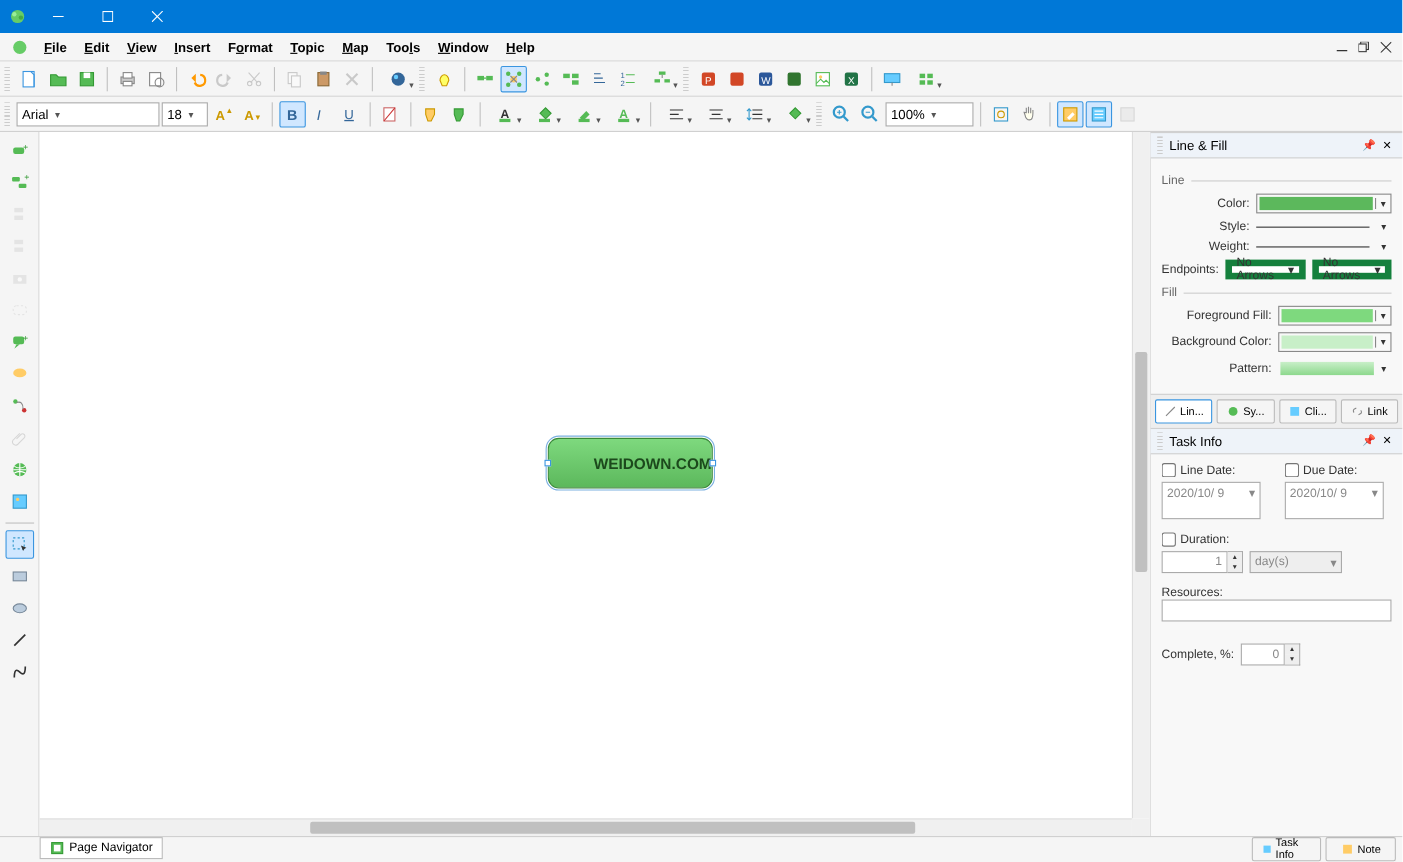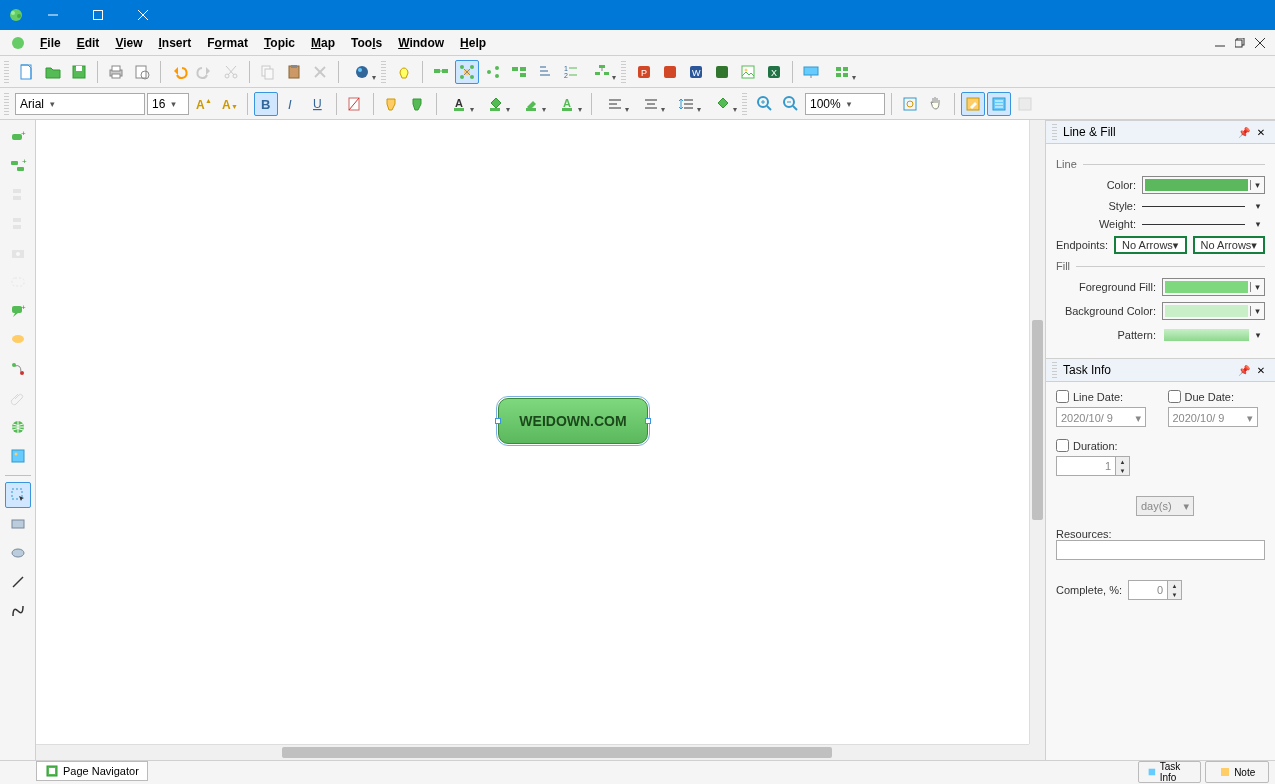--- a/index.html
+++ b/index.html
@@ -33,21 +33,21 @@
 .tb-combo .dd-arrow { margin-left: 6px; font-size: 9px; color: #555; }
 
 
 .main-area { display: flex; height: calc(100% - 30px - 26px - 32px - 32px - 24px); }
 .left-rail { width: 36px; background: #f5f5f5; border-right: 1px solid #d0d0d0; display: flex; flex-direction: column; align-items: center; padding-top: 4px; gap: 3px; }
 .left-rail .tb-btn { width: 26px; height: 26px; }
 .left-rail .sep-h { height: 1px; width: 26px; background: #c0c0c0; margin: 3px 0; }
 
 .canvas-wrap { flex: 1; position: relative; overflow: hidden; background: #fff; }
 .canvas { position: absolute; inset: 0 16px 16px 0; background: #fff; }
-.topic { position: absolute; left: 462px; top: 278px; width: 150px; height: 46px; background: linear-gradient(#7ed97e, #5cb85c); border: 1px solid #3a8a3a; border-radius: 10px; display: flex; align-items: center; justify-content: center; font-weight: bold; color: #1c491c; font-size: 14px; outline: 1px solid #7bb0e0; outline-offset: 1px; }
+.topic { position: absolute; left: 462px; top: 278px; width: 150px; height: 46px; background: linear-gradient(#7ed97e, #5cb85c); border: 1px solid #3a8a3a; border-radius: 10px; display: flex; align-items: center; justify-content: flex-end; font-weight: bold; color: #1c491c; font-size: 14px; outline: 1px solid #7bb0e0; outline-offset: 1px; }
 .topic .handle { position: absolute; width: 6px; height: 6px; background: #fff; border: 1px solid #3a95e0; }
 .topic .h1 { left: -4px; top: 50%; margin-top: -3px; }
 .topic .h2 { right: -4px; top: 50%; margin-top: -3px; }
 .scroll-h { position: absolute; left: 0; right: 16px; bottom: 0; height: 16px; background: #f0f0f0; border-top: 1px solid #ddd; }
 .scroll-h .track { position: absolute; left: 16px; right: 16px; top: 0; bottom: 0; }
 .scroll-h .thumb { position: absolute; top: 2px; bottom: 2px; left: 230px; width: 550px; background: #c0c0c0; border-radius: 2px; }
 .scroll-v { position: absolute; right: 0; top: 0; bottom: 16px; width: 16px; background: #f0f0f0; border-left: 1px solid #ddd; }
 .scroll-v .thumb { position: absolute; left: 2px; right: 2px; top: 200px; height: 200px; background: #c0c0c0; border-radius: 2px; }
 .scroll-corner { position: absolute; right: 0; bottom: 0; width: 16px; height: 16px; background: #f0f0f0; }
 
@@ -61,33 +61,33 @@
 .panel-body { padding: 8px 10px; font-size: 11px; color: #333; overflow: auto; }
 .fieldset-label { color: #666; margin: 6px 0 4px 0; display: flex; align-items: center; gap: 6px; }
 .fieldset-label::after { content: ""; flex: 1; height: 1px; background: #ccc; }
 .row { display: flex; align-items: center; margin: 6px 0; gap: 6px; }
 .row .lbl { width: 80px; text-align: right; }
 .row .lbl-wide { flex: 0 0 auto; text-align: left; }
 .color-swatch { flex: 1; height: 18px; border: 1px solid #888; display: flex; align-items: center; }
 .color-swatch .cs-inner { flex: 1; height: 12px; margin: 0 2px; }
 .color-swatch .cs-dd { width: 14px; text-align: center; font-size: 9px; border-left: 1px solid #888; }
 .dd-tiny { width: 14px; text-align: center; font-size: 9px; }
-.combo-sm { flex: 1; height: 18px; border: 2px solid #15803d; background: #fff; display: flex; align-items: center; justify-content: center; padding: 0 4px; font-size: 11px; }
+.combo-sm { flex: 1; height: 18px; border: 6px solid #15803d; background: #fff; display: flex; align-items: center; justify-content: space-between; padding: 0 4px; font-size: 11px; }
 .panel-tabs { display: flex; gap: 4px; padding: 4px; border-top: 1px solid #d0d0d0; background: #eee; }
 .panel-tab { flex: 1; height: 22px; border: 1px solid #bbb; background: #f5f5f5; display: flex; align-items: center; justify-content: center; gap: 3px; font-size: 10px; cursor: pointer; border-radius: 2px; padding: 0 2px; }
 .panel-tab.active { background: #fff; border-color: #3a95e0; }
 .panel-tab .ti { width: 12px; height: 12px; }
 
 .checkbox-row { display: flex; align-items: center; gap: 4px; margin-bottom: 4px; }
-.date-input { width: 90px; height: 20px; border: 1px solid #aaa; background: #fff; display: flex; align-items: flex-start; justify-content: space-between; padding: 4px 4px; font-size: 11px; color: #888; }
+.date-input { width: 90px; height: 20px; border: 1px solid #aaa; background: #fff; display: flex; align-items: flex-end; justify-content: space-between; padding: 16px 4px; font-size: 11px; color: #888; }
 .num-input { width: 60px; height: 20px; border: 1px solid #aaa; background: #fff; text-align: right; padding: 0 4px; font-size: 11px; color: #888; }
 .spinner { width: 14px; height: 20px; border: 1px solid #aaa; border-left: none; display: flex; flex-direction: column; }
 .spinner div { flex: 1; display: flex; align-items: center; justify-content: center; font-size: 6px; background: #eee; }
 .text-input { width: 100%; height: 20px; border: 1px solid #aaa; background: #fff; }
-.unit-combo { width: 58px; height: 20px; border: 1px solid #aaa; background: #eee; color: #888; display: flex; align-items: center; justify-content: space-between; padding: 0 4px; font-size: 11px; margin-top: 40px; }
+.unit-combo { width: 84px; height: 20px; border: 1px solid #aaa; background: #eee; color: #888; display: flex; align-items: center; justify-content: space-between; padding: 0 4px; font-size: 11px; }
 
 
 .statusbar { height: 24px; background: #f5f5f5; border-top: 1px solid #d0d0d0; display: flex; align-items: flex-start; }
 .status-tab { height: 20px; border: 1px solid #bbb; background: #fff; display: flex; align-items: center; gap: 4px; padding: 0 8px; margin-left: 36px; font-size: 11px; cursor: pointer; }
 .status-right-tabs { margin-left: auto; display: flex; gap: 4px; padding-right: 6px; }
 .status-right-tabs .panel-tab { width: auto; padding: 0 8px; }
 
 
 .ic { width: 18px; height: 18px; }
 </style>
@@ -350,21 +350,21 @@
     </div>
 </div>
 
 <div class="toolbar">
   <div class="grip"></div>
   <div class="tb-combo" style="width:130px">
       <span>Arial</span>
       <span class="dd-arrow">▾</span>
     </div>
   <div class="tb-combo" style="width:42px">
-      <span>16</span>
+      <span>18</span>
       <span class="dd-arrow">▾</span>
     </div>
   <div class="tb-btn">
       <svg class="ic" viewBox="0 0 18 18">
         <text x="2" y="14" font-size="12" fill="#c90" font-weight="bold">A</text>
         <text x="11" y="8" font-size="7" fill="#c90">▲</text>
       </svg>
     </div>
   <div class="tb-btn">
       <svg class="ic" viewBox="0 0 18 18">
@@ -690,20 +690,46 @@
               <div class="cs-dd">▾</div>
             </div>
         </div>
         <div class="row">
           <span class="lbl" style="width:100px">Pattern:</span>
           <div class="color-swatch" style="border:none">
               <div class="cs-inner" style="background:linear-gradient(#c8efc8,#8dd88d)"></div>
               <div class="dd-tiny">▾</div>
             </div>
         </div>
+      </div>
+      <div class="panel-tabs">
+        <div class="panel-tab active">
+            <svg class="ti" viewBox="0 0 12 12">
+              <line x1="2" y1="10" x2="10" y2="2" stroke="#888"></line>
+            </svg>
+            <span>Lin...</span>
+          </div>
+        <div class="panel-tab">
+            <svg class="ti" viewBox="0 0 12 12">
+              <circle cx="6" cy="6" r="4" fill="#5b5"></circle>
+            </svg>
+            <span>Sy...</span>
+          </div>
+        <div class="panel-tab">
+            <svg class="ti" viewBox="0 0 12 12">
+              <rect x="2" y="2" width="8" height="8" fill="#6cf"></rect>
+            </svg>
+            <span>Cli...</span>
+          </div>
+        <div class="panel-tab">
+            <svg class="ti" viewBox="0 0 12 12">
+              <path d="M3 7a2 2 0 0 1 0-3l2-1M9 5a2 2 0 0 1 0 3l-2 1" stroke="#888" fill="none"></path>
+            </svg>
+            <span>Link</span>
+          </div>
       </div>
     </div>
 
     <div class="panel" style="flex:1;min-height:0">
       <div class="panel-header">
         <div class="grip"></div>
         <span class="title">Task Info</span>
         <span class="pin">📌</span>
         <span class="close">✕</span>
       </div>

